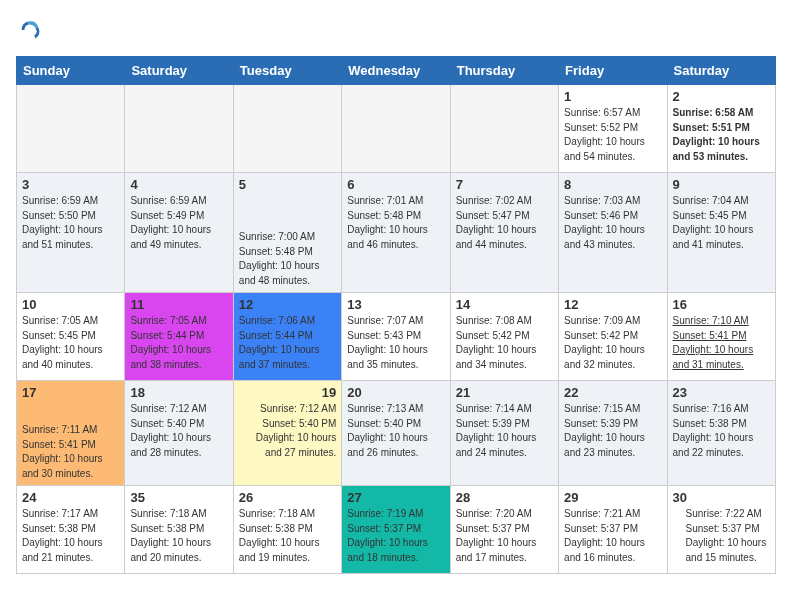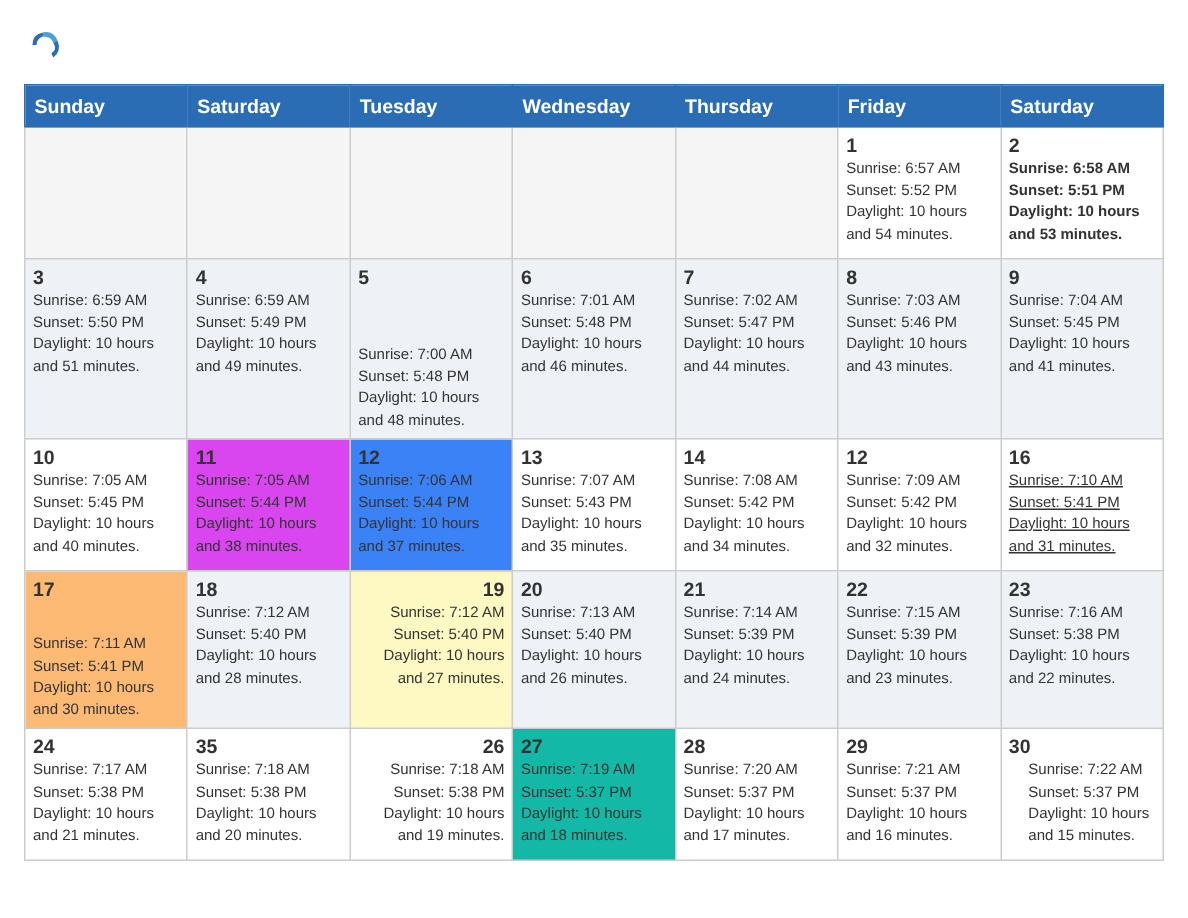--- a/index.html
+++ b/index.html
@@ -304,21 +304,21 @@
 Daylight: 10 hours
 and 21 minutes.</div>
         </td>
         <td style="background: rgb(255, 255, 255);">
           <span class="day-num">35</span>
           <div class="day-info" style="white-space: pre-line;">Sunrise: 7:18 AM
 Sunset: 5:38 PM
 Daylight: 10 hours
 and 20 minutes.</div>
         </td>
-        <td style="background: rgb(255, 255, 255); text-align: right;">
+        <td style="background: rgb(255, 255, 255);">
           <span class="day-num">26</span>
           <div class="day-info" style="white-space: pre-line;">Sunrise: 7:18 AM
 Sunset: 5:38 PM
 Daylight: 10 hours
 and 19 minutes.</div>
         </td>
         <td style="background: #14b8a6;">
           <span class="day-num">27</span>
           <div class="day-info" style="white-space: pre-line;">Sunrise: 7:19 AM
 Sunset: 5:37 PM

